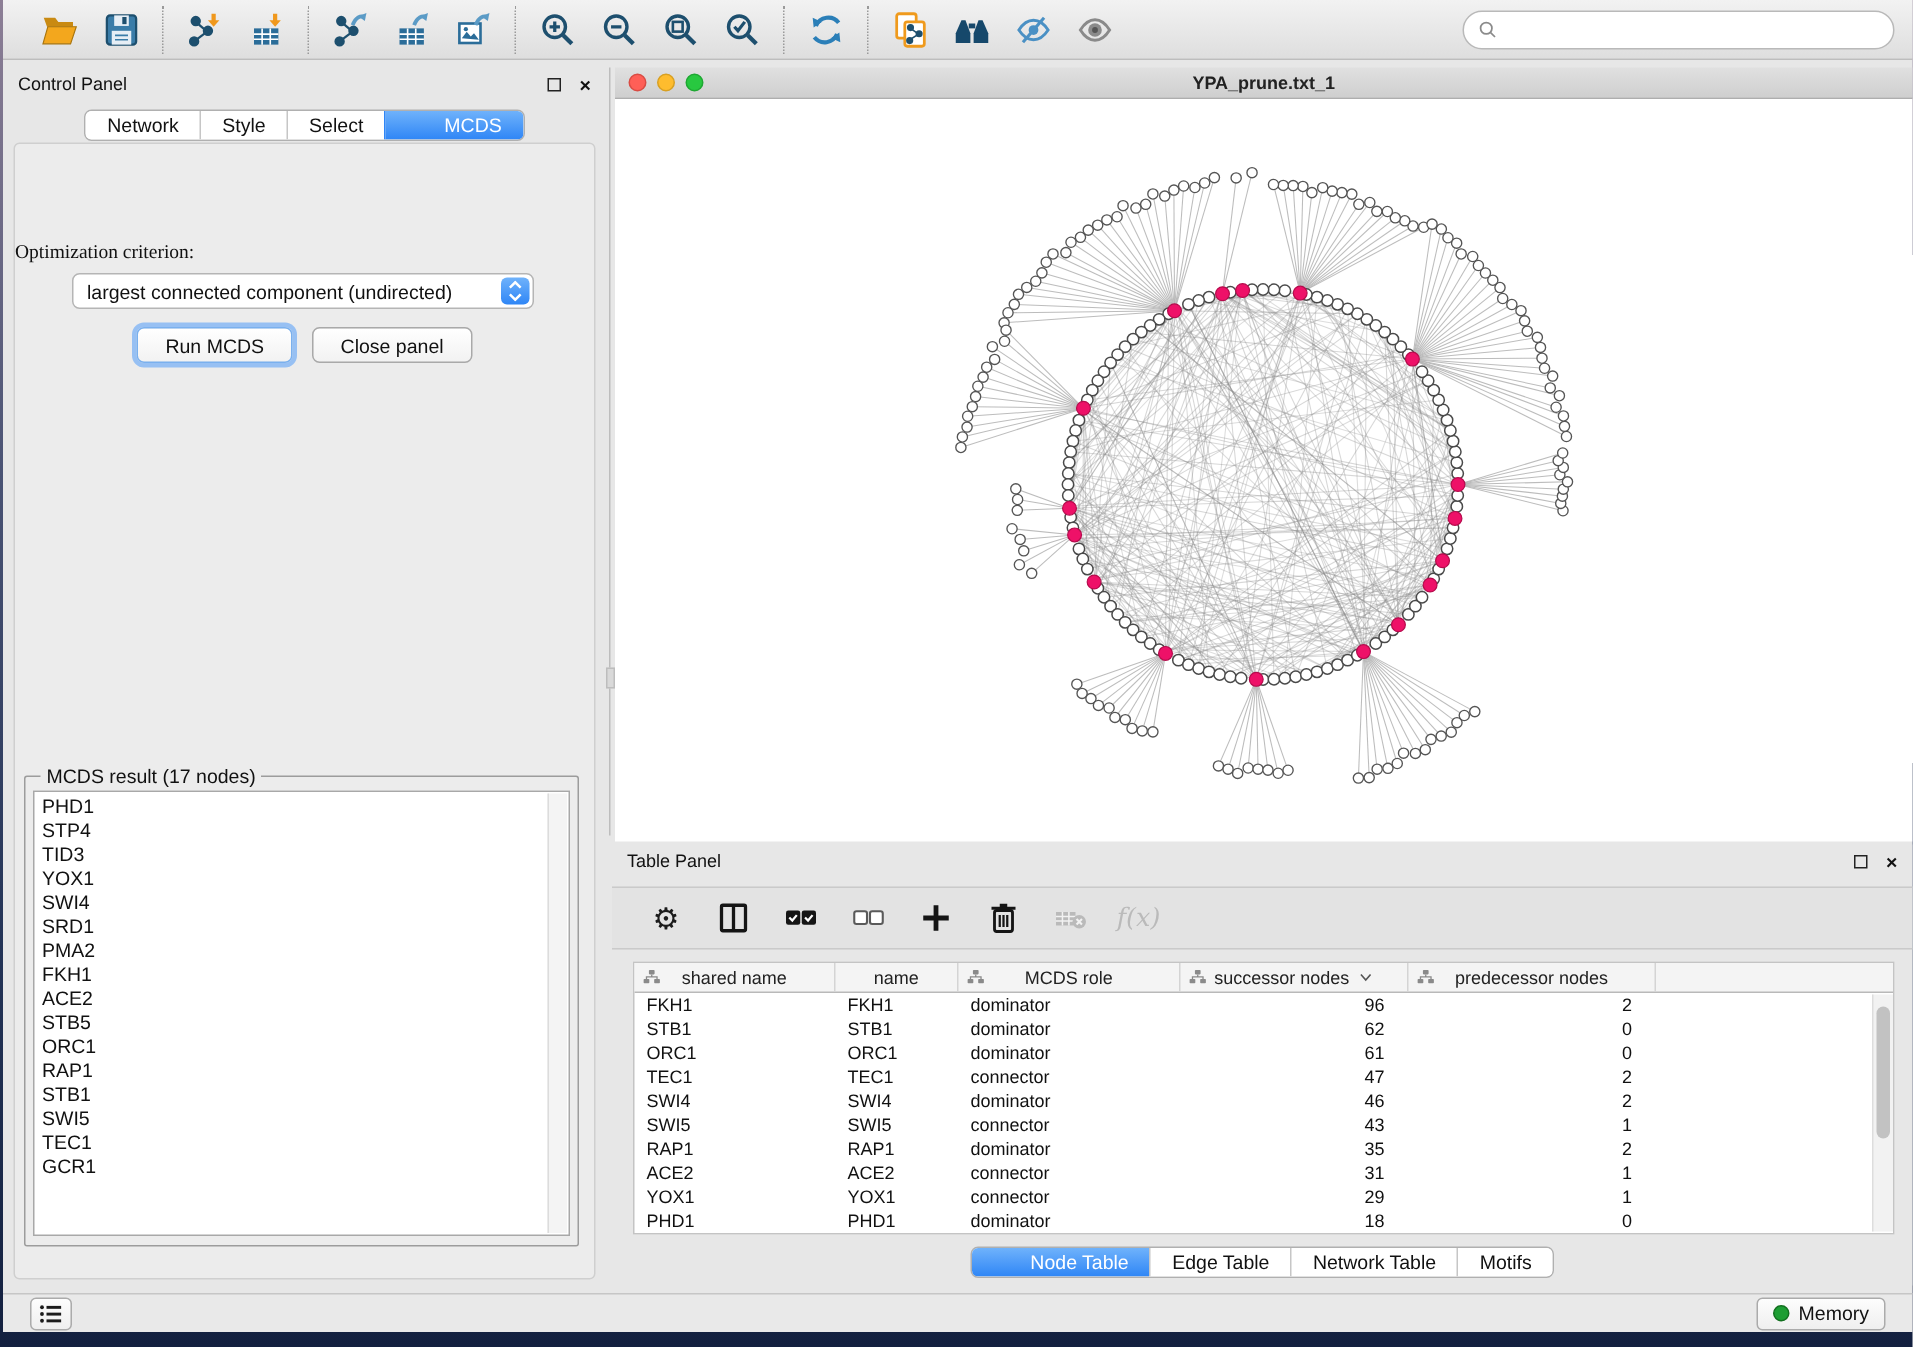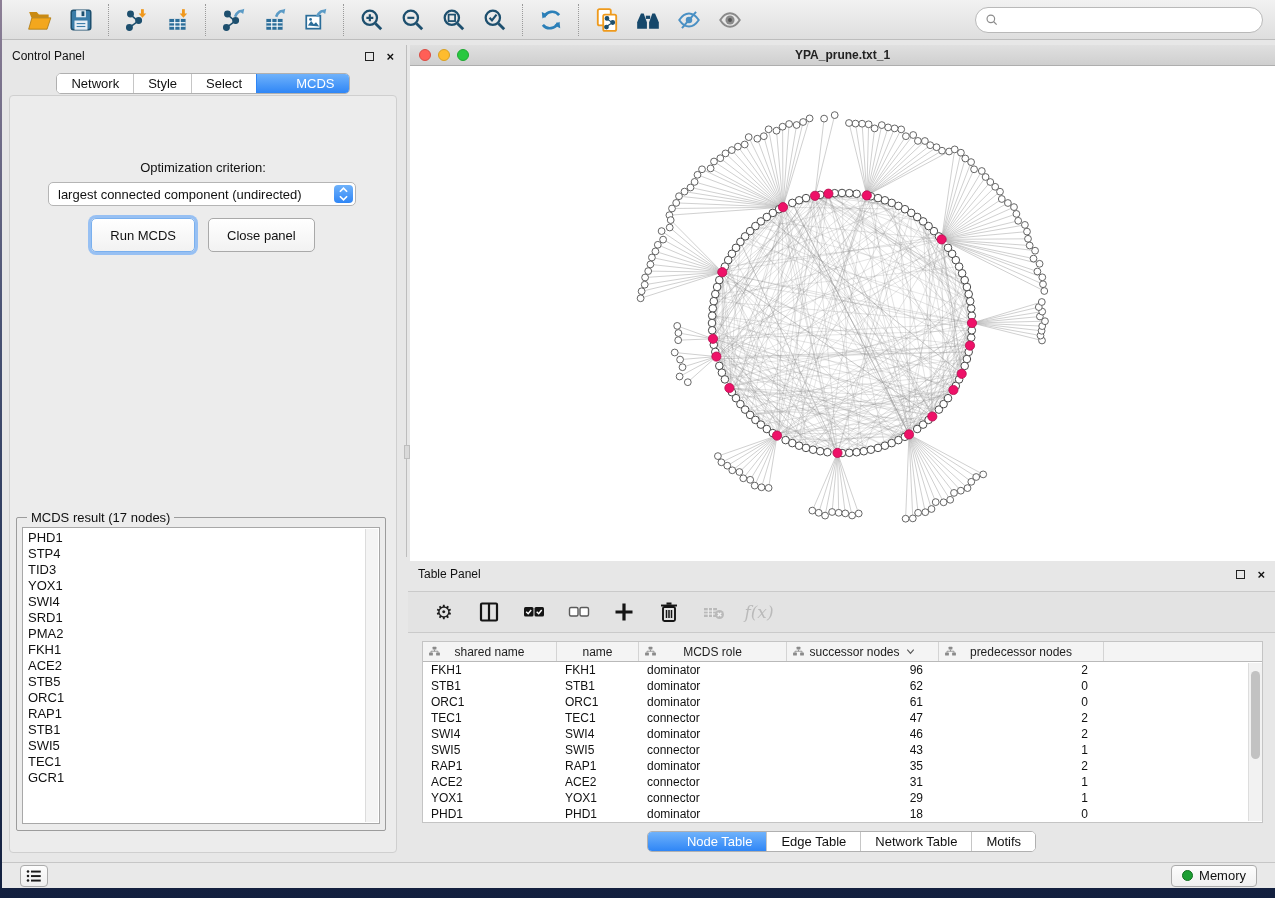--- a/index.html
+++ b/index.html
@@ -21,25 +21,25 @@
   .panel-head { height:22px; display:flex; align-items:center; padding:0 10px; font-size:12px; color:#111; }
   .panel-head .sp { flex:1; }
   .mini-sq { width:9px; height:9px; border:1.6px solid #222; margin-right:12px; cursor:pointer; }
   .mini-x { font-size:13px; font-weight:bold; color:#111; cursor:pointer; line-height:1; }
   .seg-tabs { position:absolute; left:0; right:0; top:28px; display:flex; justify-content:center; }
   .seg { display:flex; border:1px solid #b0b0b0; border-radius:5px; overflow:hidden; background:#fff; height:21px; }
   .seg .tab { padding:2px 14px; font-size:13px; color:#111; border-left:1px solid #c6c6c6; display:flex; align-items:center; cursor:pointer; background:#fff; }
   .seg .tab:first-child { border-left:none; }
   .seg .tab.sel { background:linear-gradient(#6fb2fb,#2f86f6); color:#fff; border-left-color:#2f86f6;padding-left:39px; }
   .cp-card { position:absolute; left:7px; right:7px; top:50px; bottom:4px; background:#ececec; border:1px solid #cfcfcf; border-radius:4px; }
-  .opt-label { position:absolute; left:0; right:0; top:64px; text-align:center; font-size:13px; color:#111; }
+  .opt-label { position:absolute; left:0; right:0; top:64px; text-align:left; font-size:13px; color:#111;font-family:Liberation Serif, serif; }
   .criterion { position:absolute; left:38px; right:40px; top:86px; height:24px; background:#fff; border:1px solid #b5b5b5; border-radius:5px; display:flex; align-items:center; font-size:13px; color:#111; padding-left:9px; cursor:pointer; }
   .criterion .stepper { position:absolute; right:2px; top:2px; bottom:2px; width:19px; background:linear-gradient(#6fb2fb,#2f86f6); border-radius:4px; display:flex; flex-direction:column; align-items:center; justify-content:center; gap:2px; }
   .btn-row { position:absolute; left:0; right:0; top:122px; display:flex; justify-content:center; gap:13px; }
-  .btn { height:34px; padding:0 18px; background:linear-gradient(#ffffff,#f2f2f2); border:1px solid #a9a9a9; border-radius:5px; font-size:13px; color:#111; display:flex; align-items:center; cursor:pointer; }
+  .btn { height:24px; padding:0 18px; background:linear-gradient(#ffffff,#f2f2f2); border:1px solid #a9a9a9; border-radius:5px; font-size:13px; color:#111; display:flex; align-items:center; cursor:pointer; }
   .btn.focused { box-shadow:0 0 0 3px rgba(82,156,250,.55); border-color:#7ab0ee; }
   .groupbox { position:absolute; left:6px; right:10px; top:421px; bottom:21px; border:1px solid #9c9c9c; border-radius:2px;padding-left:46px; }
   .groupbox .legend { position:absolute; left:10px; top:-8px; background:#ececec; padding:0 4px; font-size:13px; color:#111; }
   .listbox { position:absolute; left:5px; right:5px; top:9px; bottom:6px; background:#fff; border:1px solid #a8a8a8; overflow:hidden; }
   .listbox .items { position:absolute; left:0; top:2px; right:14px; }
   .listbox .item { font-size:13px; color:#111; padding:0 0 0 5px; height:16px; line-height:16px; }
   .vtrack { position:absolute; right:1px; top:1px; bottom:1px; width:13px; background:#f4f4f4; border-left:1px solid #dcdcdc; }
 
   
   .vsplit { position:absolute; left:402px; top:45px; width:6px; height:812px; background:#e7e7e7; }

